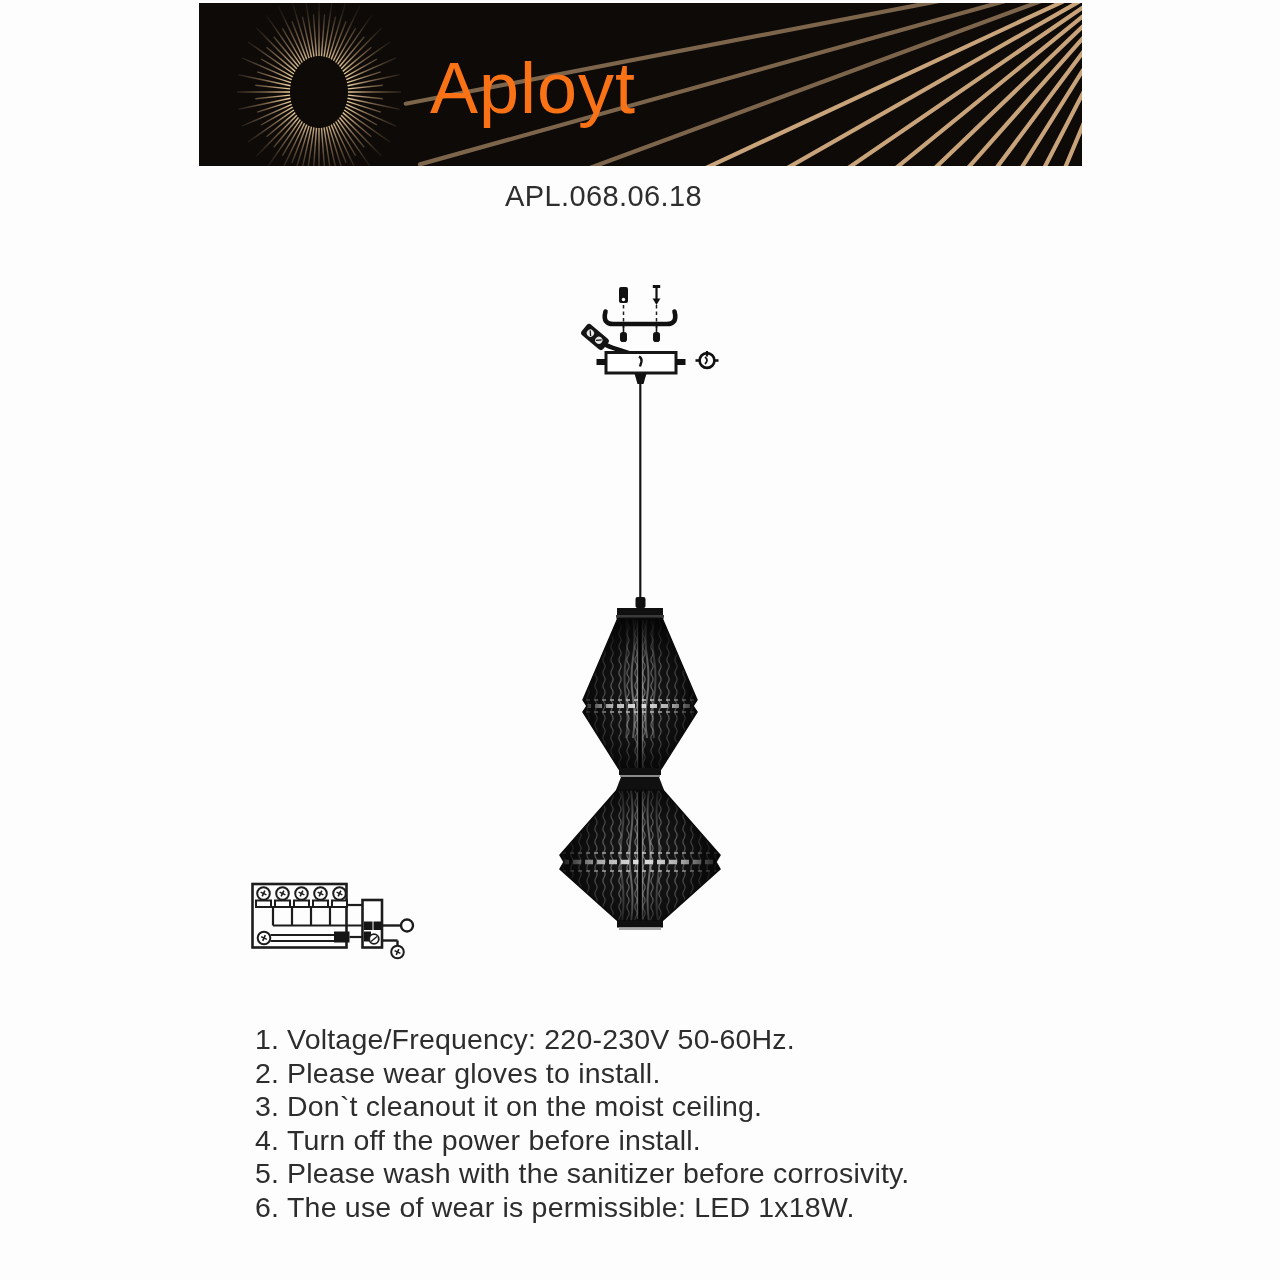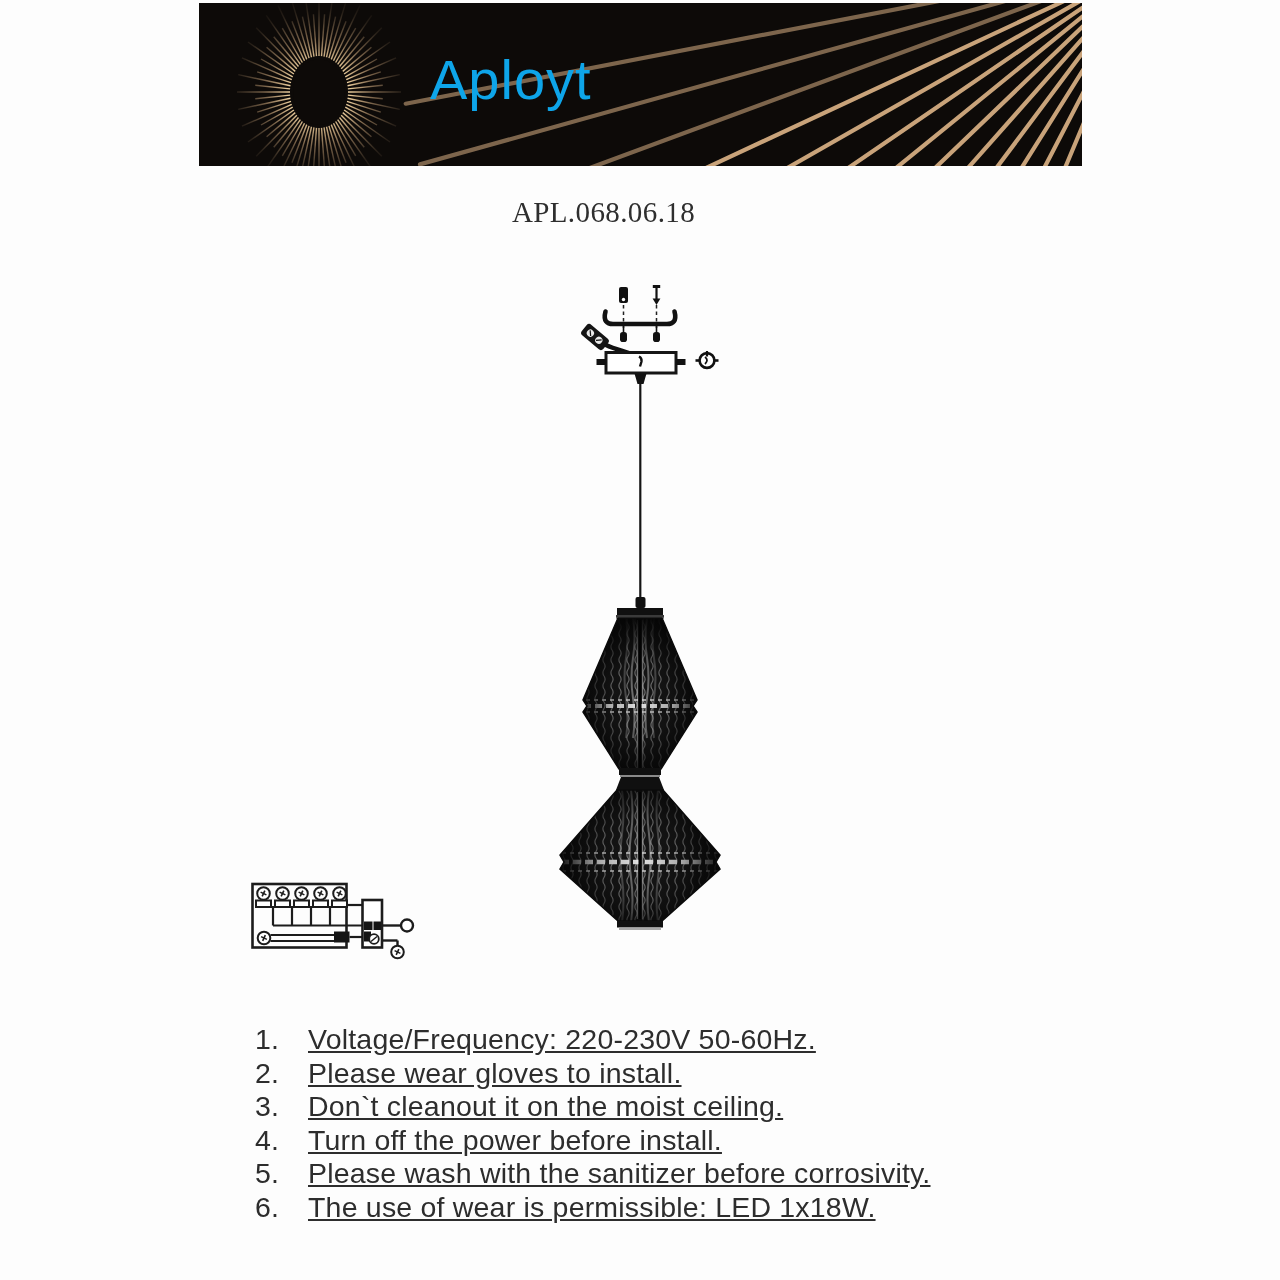--- a/index.html
+++ b/index.html
@@ -3,38 +3,38 @@
 <meta charset="utf-8">
 <style>
   html,body{margin:0;padding:0;background:#ffffff;}
   #page{position:relative;width:1280px;height:1280px;background:#fdfdfd;overflow:hidden;
         font-family:"Liberation Sans", sans-serif;}
 
   
   .banner{position:absolute;left:199px;top:3px;width:883px;height:163px;
           background:#0d0a08;overflow:hidden;}
   .banner svg{position:absolute;left:0;top:0;}
-  .brand{position:absolute;left:231px;top:44px;font-size:56px;font-weight:400;
-         color:#0ea5e9;letter-spacing:1px;}
+  .brand{position:absolute;left:231px;top:44px;font-size:72px;font-weight:400;
+         color:#f97316;letter-spacing:1px;}
 
   
   .title-block{position:absolute;left:0;top:175px;width:1207px;text-align:center;
                font-size:29px;color:#2e2e2e;letter-spacing:.4px;line-height:34px;}
-  .title-block .line2{margin-top:20px;font-family:Liberation Serif, serif;}
+  .title-block .line2{margin-top:4px;}
 
   
   .lamp-svg{position:absolute;left:550px;top:278px;}
   .wiring-svg{position:absolute;left:245px;top:876px;}
 
   
   .instructions{position:absolute;left:255px;top:1023px;margin:0;padding:0;list-style:none;}
   .instructions li{display:flex;font-size:28.5px;line-height:33.6px;color:#2d2d2d;
                    letter-spacing:.2px;}
   .instructions .num{width:32px;flex:none;}
-  .instructions .txt{margin-left:21px;white-space:nowrap;text-decoration:underline;}
+  .instructions .txt{margin-left:0;white-space:nowrap;}
 </style>
 </head>
 <body>
 
 <div id="page">
 
   <header class="banner">
     <svg id="fan-svg" width="883" height="163" viewBox="0 0 883 163">
         <line x1="953" y1="-43" x2="718.14708427504" y2="679.8029523843168" stroke="#d9b184" stroke-width="4.2" stroke-linecap="round" opacity="0.92"></line>
         <line x1="953" y1="-43" x2="659.7114078335178" y2="658.1289479867471" stroke="#d9b184" stroke-width="4.2" stroke-linecap="round" opacity="0.92"></line>

